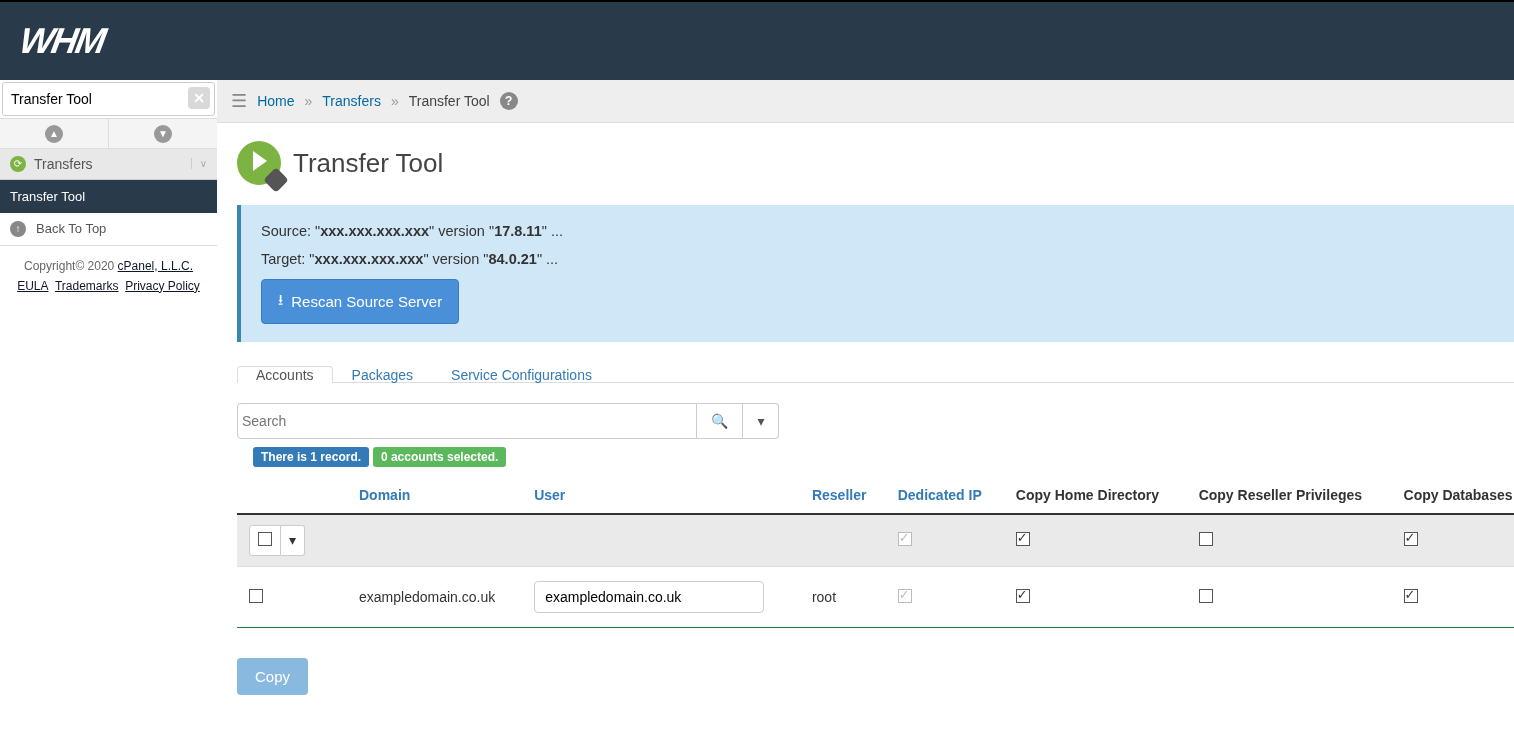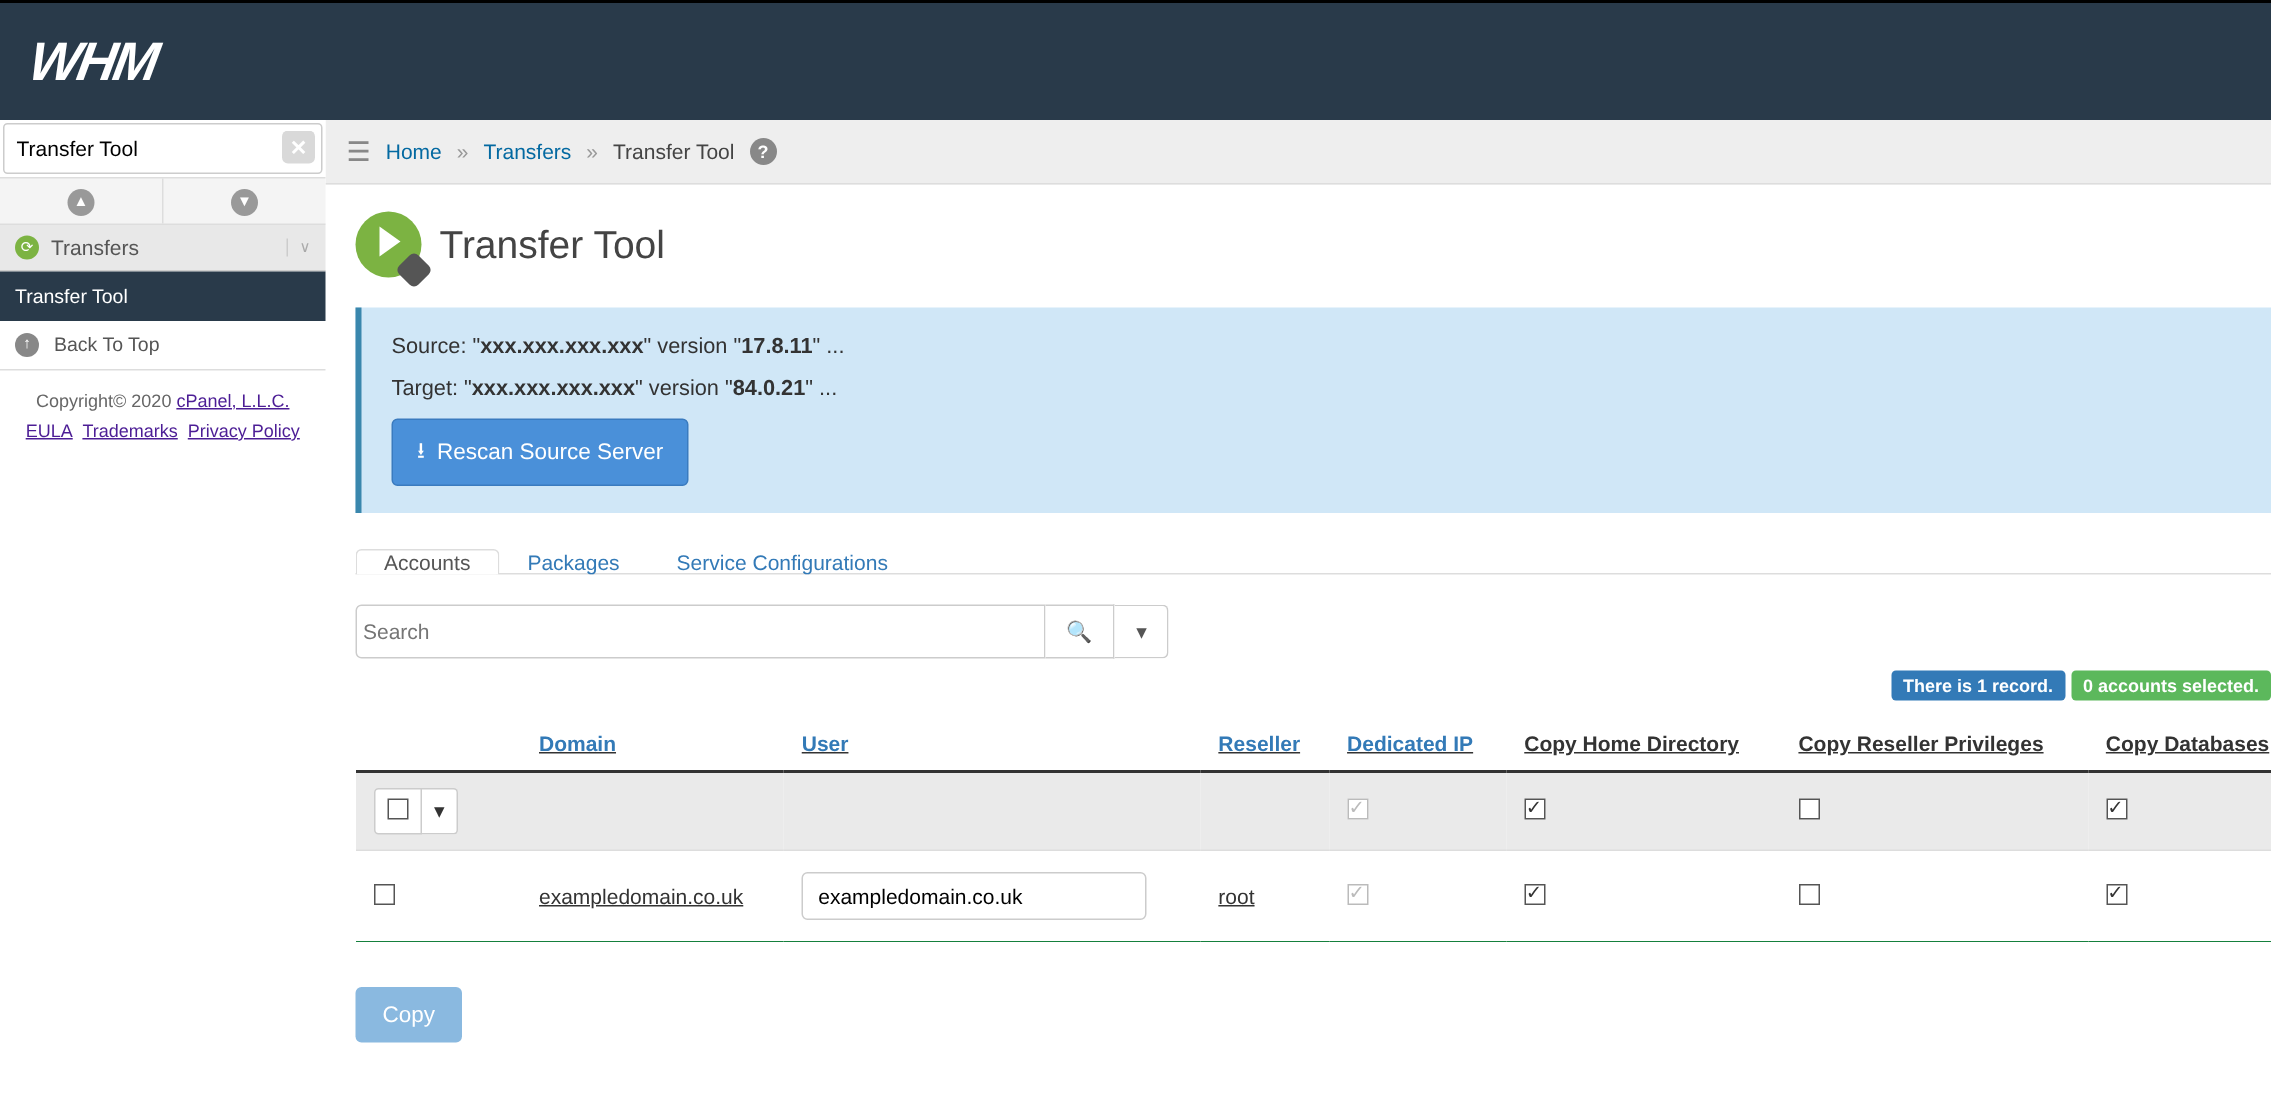--- a/index.html
+++ b/index.html
@@ -18,21 +18,21 @@
 .arrows div:last-child { border-right: none; }
 .arrow-circle { display: inline-flex; width: 18px; height: 18px; background: #999; border-radius: 50%; align-items: center; justify-content: center; color: #fff; font-size: 10px; }
 .sidegroup { background: #e8e8e8; padding: 7px 10px; display: flex; align-items: center; justify-content: space-between; border-bottom: 1px solid #ccc; }
 .sidegroup .gicon { width: 16px; height: 16px; background: #7cb342; border-radius: 50%; margin-right: 8px; display: inline-flex; align-items: center; justify-content: center; color: #fff; font-size: 10px; }
 .sidegroup .glabel { flex: 1; color: #555; }
 .sidegroup .gchev { color: #aaa; font-size: 10px; border-left: 1px solid #ccc; padding-left: 8px; }
 .sideitem { background: #293a4a; color: #fff; padding: 9px 10px; font-size: 13px; }
 .backtop { padding: 8px 10px; display: flex; align-items: center; gap: 10px; border-bottom: 1px solid #ddd; color: #555; font-size: 13px; }
 .backtop .bticon { width: 16px; height: 16px; background: #888; border-radius: 50%; display: inline-flex; align-items: center; justify-content: center; color: #fff; font-size: 10px; }
 .footer { text-align: center; font-size: 12px; color: #666; padding: 10px 6px; line-height: 1.7; }
-.footer a { color: #4c1d95; text-decoration: underline; }
+.footer a { color: #0f172a; text-decoration: underline; }
 .main { flex: 1; overflow: hidden; }
 .breadcrumb-bar { background: #eee; border-bottom: 1px solid #ddd; padding: 10px 14px; display: flex; align-items: center; gap: 10px; color: #666; }
 .breadcrumb-bar .menuicon { color: #888; font-size: 18px; cursor: pointer; }
 .breadcrumb-bar a { color: #0369a1; text-decoration: none; }
 .breadcrumb-bar .sep { color: #999; }
 .breadcrumb-bar .current { color: #444; }
 .helpicon { width: 18px; height: 18px; background: #888; border-radius: 50%; color: #fff; display: inline-flex; align-items: center; justify-content: center; font-size: 12px; font-weight: bold; }
 .content { padding: 18px 0 18px 0; }
 .page-title-row { display: flex; align-items: center; gap: 12px; padding: 0 0 20px 20px; }
 .page-icon { width: 44px; height: 44px; background: #7cb342; border-radius: 50%; position: relative; display: flex; align-items: center; justify-content: center; }
@@ -42,25 +42,25 @@
 .infobox { background: #d0e7f7; border-left: 4px solid #3a87ad; padding: 18px 20px; margin-left: 20px; color: #333; }
 .infobox p { margin-bottom: 12px; font-size: 14.5px; }
 .btn { display: inline-flex; align-items: center; gap: 8px; background: #4a90d9; color: #fff; border: 1px solid #3a7bbf; border-radius: 4px; padding: 9px 16px; font-size: 15px; cursor: pointer; }
 .tabs { display: flex; border-bottom: 1px solid #ddd; margin-top: 24px; margin-left: 20px; }
 .tab { padding: 0 18px; cursor: pointer; color: #337ab7; border: 1px solid transparent; border-bottom: none; margin-bottom: -1px; }
 .tab.active { color: #555; background: #fff; border-color: #ddd; border-radius: 4px 4px 0 0; }
 .filter-row { display: flex; margin: 20px 0 8px 20px; }
 .filter-row input { width: 460px; padding: 9px 4px; border: 1px solid #ccc; border-radius: 4px 0 0 4px; font-size: 14px; }
 .filter-row .sbtn { border: 1px solid #ccc; border-left: none; padding: 9px 14px; background: #fff; cursor: pointer; color: #555; }
 .filter-row .sbtn.last { border-radius: 0 4px 4px 0; }
-.badges { margin-left: 36px; text-align: right; }
+.badges { margin-left: 36px; }
 .badge { display: inline-block; color: #fff; font-size: 12px; padding: 3px 8px; border-radius: 3px; font-weight: bold; }
 .badge.blue { background: #337ab7; }
 .badge.green { background: #5cb85c; }
-.table-wrap { margin-left: 20px; margin-top: 10px; overflow-x: auto; text-decoration: underline; }
+.table-wrap { margin-left: 20px; margin-top: 10px; overflow-x: auto; }
 table { border-collapse: collapse; width: 100%; min-width: 1300px; }
 th { text-align: left; padding: 10px 12px; font-size: 14px; border-bottom: 2px solid #333; white-space: nowrap; }
 th.link { color: #337ab7; font-weight: bold; cursor: pointer; }
 th.plain { color: #333; font-weight: bold; }
 tr.controlrow td { background: #eaeaea; padding: 10px 12px; border-bottom: 1px solid #ddd; }
 tr.datarow td { padding: 14px 12px; border-bottom: 1px solid #15803d; vertical-align: middle; }
 .chkbox { width: 14px; height: 14px; border: 1.5px solid #555; display: inline-block; background: #fff; position: relative; }
 .chkbox.checked::after { content: "✓"; position: absolute; top: -3px; left: 0; font-size: 13px; color: #333; }
 .chkbox.disabled { border-color: #bbb; }
 .chkbox.disabled.checked::after { color: #bbb; }

